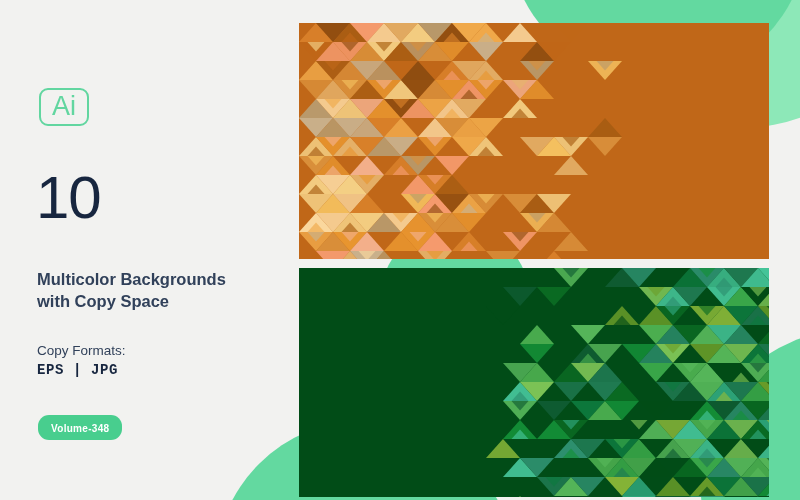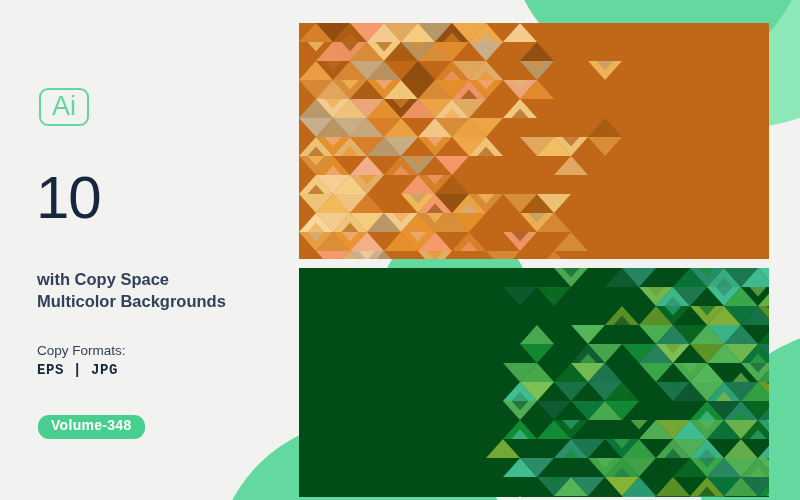--- a/index.html
+++ b/index.html
@@ -136,25 +136,25 @@
     color: #17263f;
     font-weight: bold;
     letter-spacing: 0.6px;
     font-family: Liberation Mono, monospace;
   }
 
   #volume-badge {
     position: absolute;
     left: 2px;
     top: 415px;
-    padding: 2px 13px 6px 13px;
+    padding: 8px 13px 6px 13px;
     background: #48ce8e;
     border-radius: 11px;
     color: #ffffff;
-    font-size: 14px;
+    font-size: 10px;
     font-weight: bold;
     letter-spacing: 0.3px;
   }
 
   
   .panel {
     position: absolute;
     overflow: hidden;
   }
   #panel-orange {
@@ -190,22 +190,22 @@
 
   <div id="left-column">
 
     <div id="ai-badge">
       <span class="ai-text">Ai</span>
     </div>
 
     <div id="headline-count">10</div>
 
     <div id="subtitle">
+      <div>Multicolor Backgrounds</div>
       <div>with Copy Space</div>
-      <div>Multicolor Backgrounds</div>
     </div>
 
     <div id="formats-label">Copy Formats:</div>
     <div id="formats-value">EPS  |  JPG</div>
 
     <div id="volume-badge">Volume-348</div>
   </div>
 
   <div class="panel" id="panel-orange">
     <svg id="svg-orange" viewBox="0 0 470 236" preserveAspectRatio="none">

